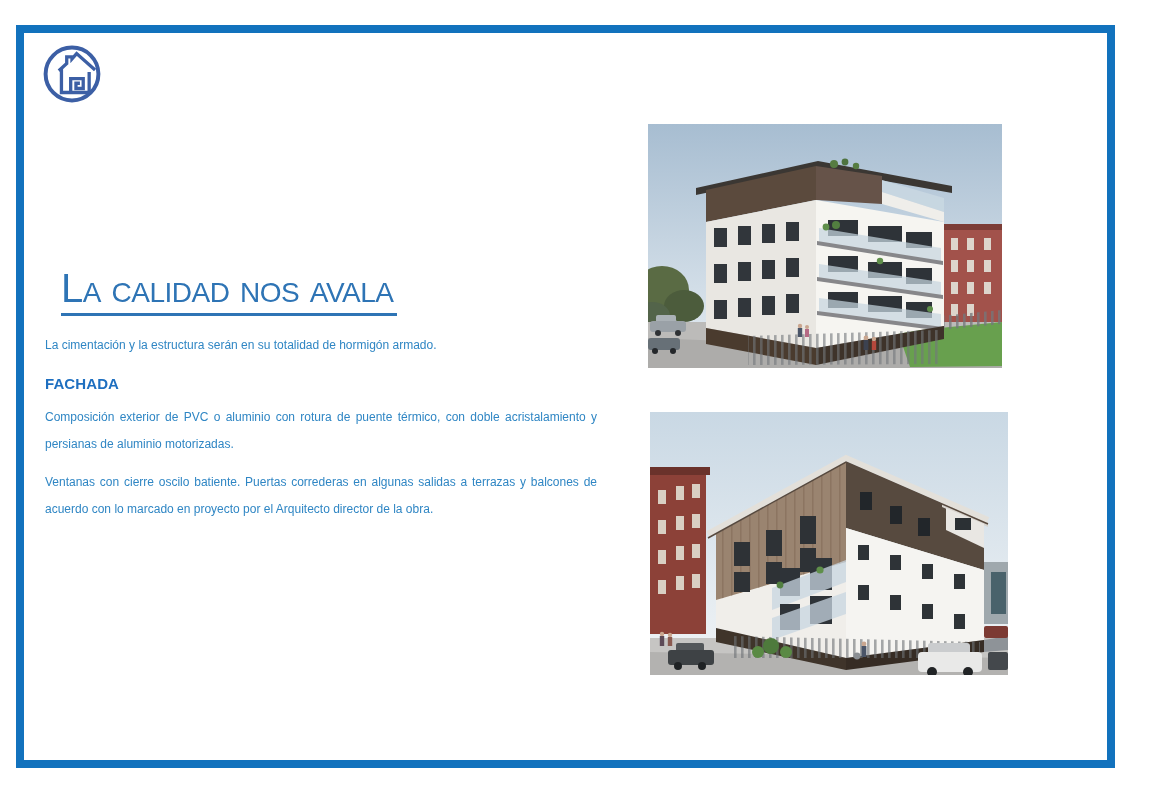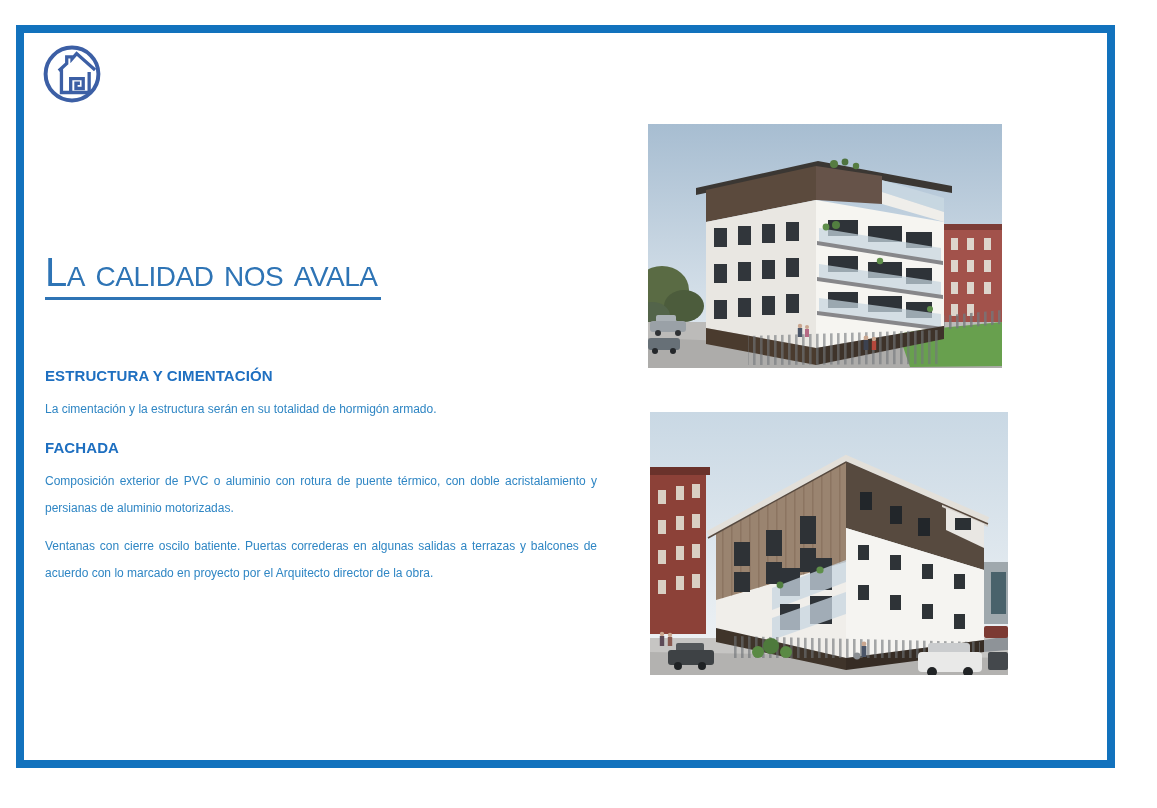--- a/index.html
+++ b/index.html
@@ -8,21 +8,21 @@
     font-family:"Liberation Sans",sans-serif;overflow:hidden;
   }
   .frame{
     position:absolute;left:16px;top:25px;width:1099px;height:743px;
     border:8px solid #1272bd;box-sizing:border-box;
   }
   .logo{position:absolute;left:39px;top:41px;width:66px;height:66px;}
   .logo svg{display:block;width:100%;height:100%;}
   .content{position:absolute;left:45px;top:250px;width:552px;}
   .title{
-    margin:0;font-size:40px;font-weight:normal;line-height:1.1;
+    margin:16px;font-size:40px;font-weight:normal;line-height:1.1;
     font-variant:small-caps;letter-spacing:-0.5px;color:#2e74b5;
   }
   .title .underline{
     display:inline-block;border-bottom:3px solid #2e74b5;padding-bottom:3px;padding-right:4px;
   }
   .section-heading{
     color:#1e6fc0;font-size:15px;font-weight:bold;line-height:19px;
     margin:15px 0 0 0;letter-spacing:0.1px;
   }
   .section-heading.first{margin-top:66px;}
@@ -47,21 +47,20 @@
       <circle cx="50" cy="50" r="40" fill="none" stroke="#3c5fa5" stroke-width="6"></circle>
       <path d="M30,45 L42,34 L42,24 L50,24 L50,27 L57,19 L85,44" fill="none" stroke="#3c5fa5" stroke-width="5" stroke-linejoin="miter"></path>
       <path d="M34,41 L34,78 L76,78 L76,47" fill="none" stroke="#3c5fa5" stroke-width="5"></path>
       <path d="M48,78 L48,57 L67,57 L67,72 L56,72 L56,64 L62,64" fill="none" stroke="#3c5fa5" stroke-width="5"></path>
     </svg>
   </div>
 
   <div class="content">
     <h1 class="title"><span class="underline">La calidad nos avala</span></h1>
 
-    <h2 class="section-heading first">ESTRUCTURA Y CIMENTACIÓN</h2>
     <p>La cimentación y la estructura serán en su totalidad de hormigón armado.</p>
 
     <h2 class="section-heading">FACHADA</h2>
     <p>Composición exterior de PVC o aluminio con rotura de puente térmico, con doble acristalamiento y persianas de aluminio motorizadas.</p>
     <p>Ventanas con cierre oscilo batiente. Puertas correderas en algunas salidas a terrazas y balcones de acuerdo con lo marcado en proyecto por el Arquitecto director de la obra.</p>
   </div>
 
   <figure class="render render1" role="img" style="margin:0;" aria-label="Render exterior: edificio de esquina con fachada blanca, ático de revestimiento oscuro, balcones acristalados, césped y calle">
     <svg viewBox="0 0 354 244" preserveAspectRatio="none">
       <defs>

